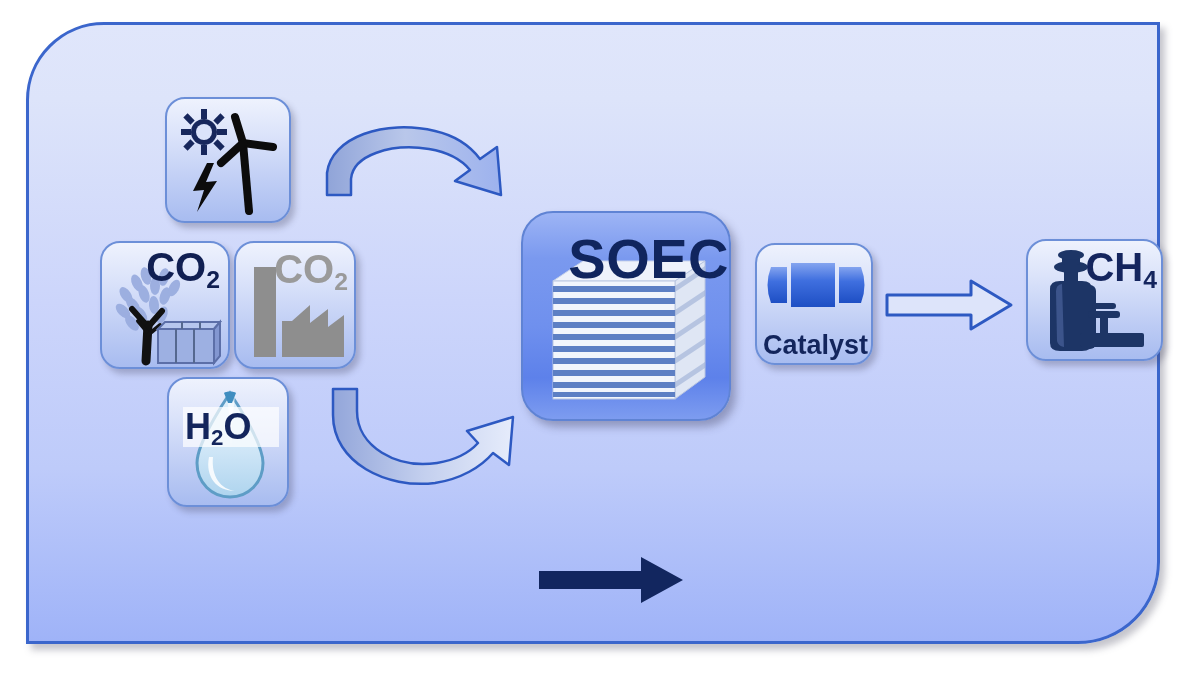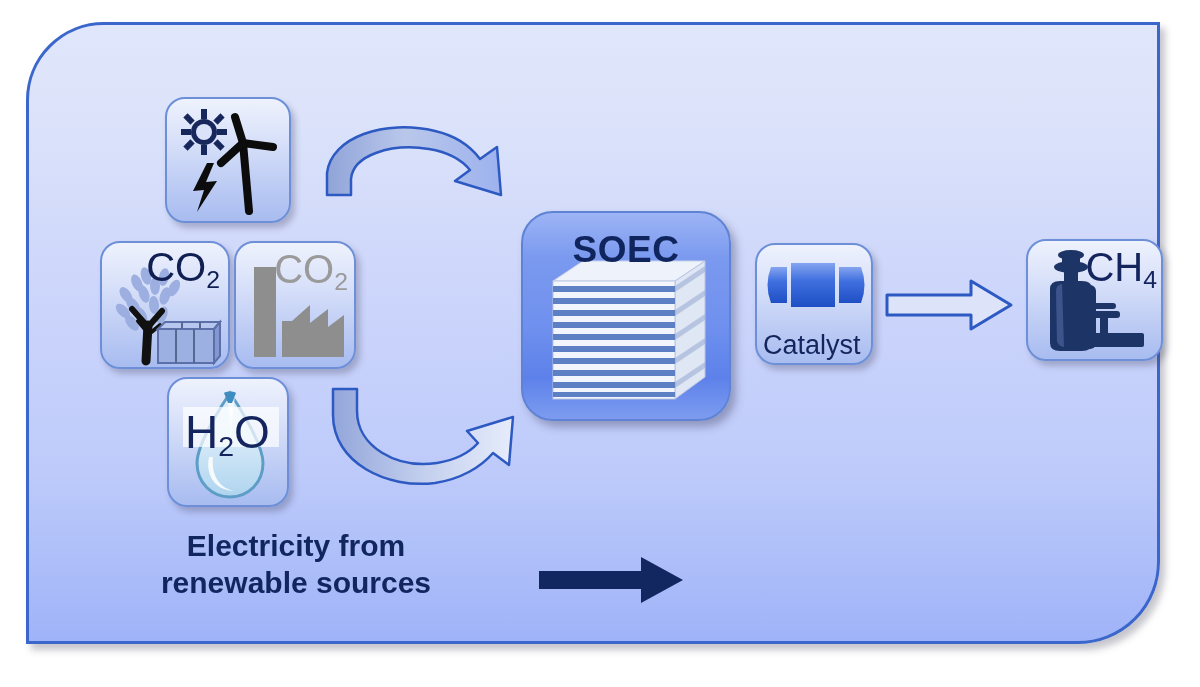--- a/index.html
+++ b/index.html
@@ -38,21 +38,21 @@
     border: 2px solid #6c8fd8;
     border-radius: 20px;
     background: linear-gradient(to bottom, #eef2fd 0%, #dbe3fa 30%, #bccbf4 72%, #a8bcf0 100%);
     box-shadow: 4px 5px 6px rgba(70,70,100,0.32);
     overflow: hidden;
   }
   .tile svg, .soec svg { display: block; }
 
   .tile-label {
     position: absolute;
-    font-weight: 400;
+    font-weight: 700;
     line-height: 1;
     white-space: nowrap;
   }
 
   
   #tile-renewables { left: 136px; top: 72px;  width: 126px; height: 126px; }
   #tile-biomass    { left: 71px;  top: 216px; width: 130px; height: 128px; }
   #tile-industry   { left: 205px; top: 216px; width: 122px; height: 128px; }
   #tile-water      { left: 138px; top: 352px; width: 122px; height: 130px; }
   #tile-catalyst   { left: 726px; top: 218px; width: 118px; height: 122px; }
@@ -69,34 +69,34 @@
     border: 2px solid #5f83d4;
     border-radius: 32px;
     background: linear-gradient(to bottom, #9db4f5 0%, #7a99ef 22%, #6f90ee 55%, #5d81ea 80%, #7d9cf0 100%);
     box-shadow: 5px 6px 8px rgba(60,60,95,0.38);
     overflow: hidden;
   }
   .soec-text {
     position: absolute;
     left: 0; right: 0;
     top: 18px;
-    text-align: center;
-    font-size: 37px;
+    text-align: right;
+    font-size: 56px;
     font-weight: bold;
     color: #10255e;
     letter-spacing: 0.5px;
     line-height: 1;
     z-index: 3;
   }
   .soec-stack { position: absolute; left: 24px; top: 46px; z-index: 2; }
 
   
   .lbl-co2-bio { color: #101f52; font-size: 40px; }
   .lbl-co2-ind { color: #9a9a9a; font-size: 40px; }
-  .lbl-h2o     { color: #13255c; font-size: 46px; }
+  .lbl-h2o     { color: #13255c; font-size: 36px; }
   .lbl-ch4     { color: #14255e; font-size: 40px; }
   .lbl-catalyst{ color: #13255c; font-size: 27px; }
   .sub { font-size: 0.62em; vertical-align: -0.28em; }
 
   .h2o-band {
     position: absolute;
     left: 14px; top: 28px;
     width: 96px; height: 40px;
     background: rgba(255,255,255,0.70);
     z-index: 2;
@@ -331,22 +331,20 @@
       </defs>
       <path d="M2 4 L26 4 L26 26 C26 62 66 84 106 78 C124 75 138 68 147 58
                L136 46 L182 32 L178 80 L162 68
                C150 82 130 94 104 98 C56 104 2 78 2 30 Z" fill="url(#arcgrad2)" stroke="#2d59c2" stroke-width="2.5" stroke-linejoin="round"></path>
     </svg>
 
     <svg class="arrow-svg" id="arrow-product" width="130" height="56" viewBox="0 0 130 56">
       <path d="M2 18 L86 18 L86 4 L126 28 L86 52 L86 38 L2 38 Z" fill="#dde4fa" stroke="#2d59c2" stroke-width="3" stroke-linejoin="round"></path>
     </svg>
 
-    <div class="caption" id="caption-left">Electricity from
-renewable sources</div>
 
     <svg class="arrow-svg" id="arrow-bottom-solid" width="150" height="54" viewBox="0 0 150 54">
       <path d="M2 18 L104 18 L104 4 L146 27 L104 50 L104 36 L2 36 Z" fill="#12265f"></path>
     </svg>
 
 
   </div>
 </div>
 
 </body></html>

